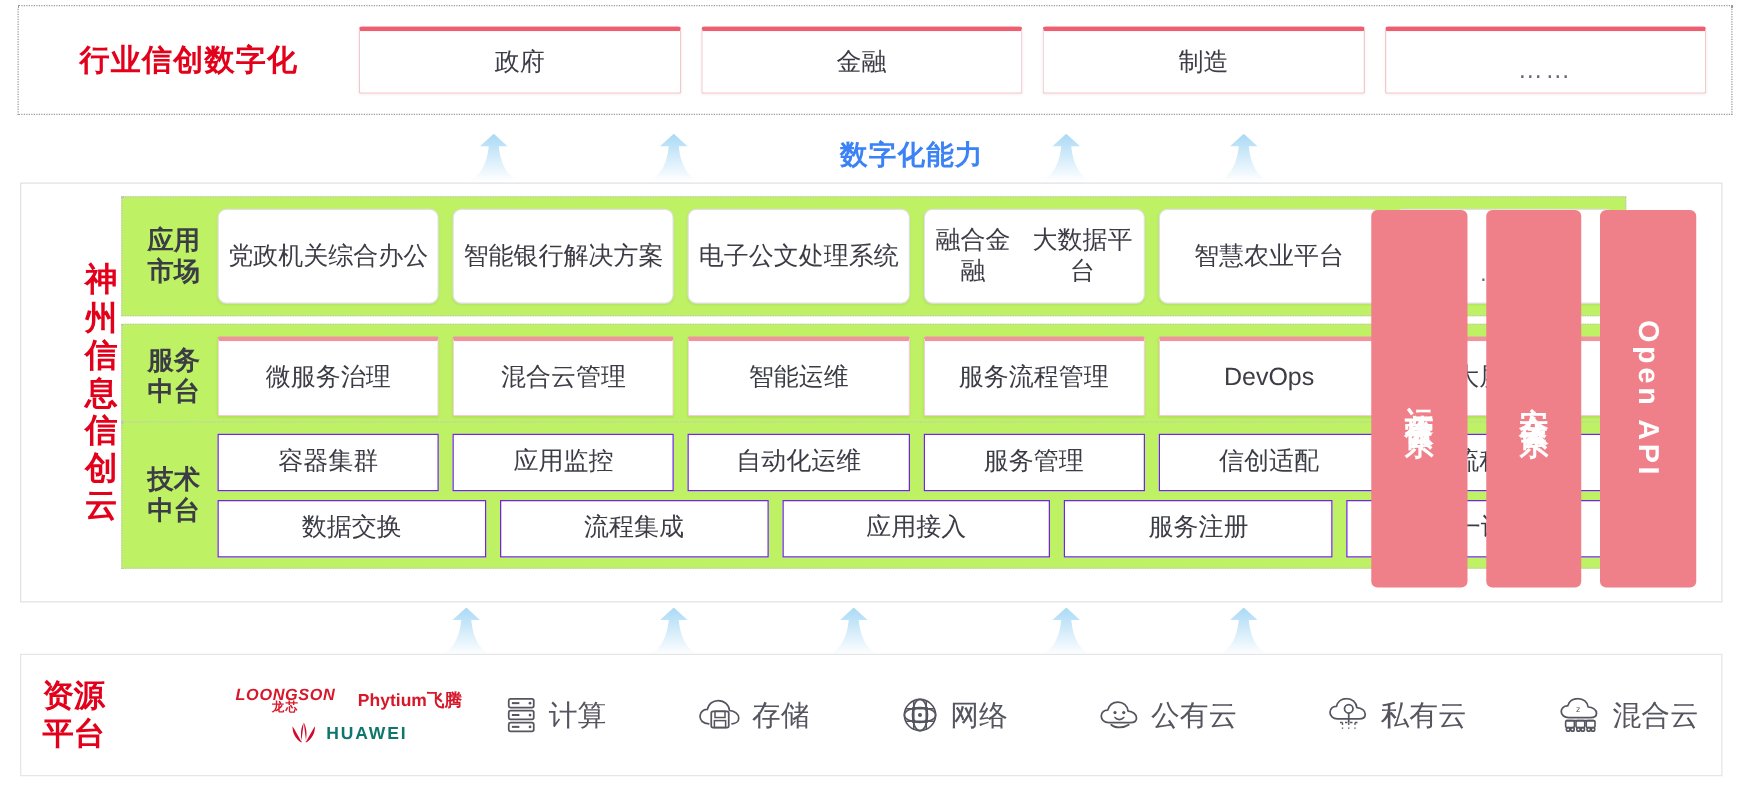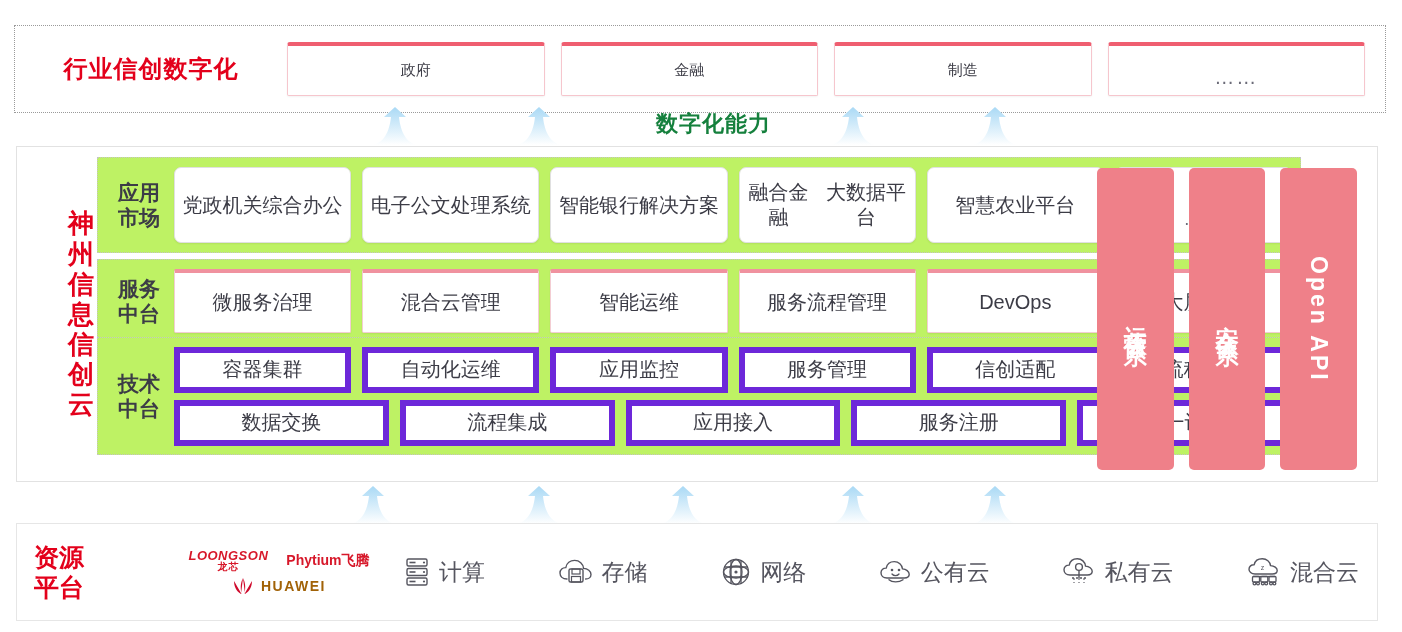--- a/index.html
+++ b/index.html
@@ -7,21 +7,21 @@
     width:1402px;height:632px;
     background:#ffffff;
     font-family:"Liberation Sans","DejaVu Sans",sans-serif;
     overflow:hidden;
     position:relative;
   }
   .stage{position:relative;width:1402px;height:632px;}
 
   
   .industry-band{
-    position:absolute;left:14px;top:25px;width:1372px;height:88px;
+    position:absolute;left:14px;top:4px;width:1372px;height:88px;
     border:1px dotted #9a9a9a;
     box-sizing:border-box;
     display:flex;align-items:center;
   }
   .industry-title{
     width:272px;text-align:center;
     color:#e3001b;font-weight:bold;font-size:24px;
     letter-spacing:1px;
     flex:0 0 auto;
   }
@@ -29,32 +29,32 @@
     flex:1 1 auto;display:flex;gap:16px;padding-right:20px;
   }
   .industry-box{
     flex:1 1 0;height:54px;
     background:#ffffff;
     border:1px solid #f6c6cd;
     border-top:4px solid #ef5e70;
     border-radius:3px 3px 2px 2px;
     box-sizing:border-box;
     display:flex;align-items:center;justify-content:center;
-    font-size:15px;color:#3c3c46;
+    font-size:20px;color:#3c3c46;
     box-shadow:0 1px 2px rgba(0,0,0,.05);
   }
   .industry-box.dots{font-size:20px;color:#6b6b78;align-items:flex-end;padding-bottom:6px;letter-spacing:2px;}
 
   
   .arrow-strip-top{
     position:absolute;left:0;top:101px;width:1402px;height:44px;
   }
   .cap-label{
-    position:absolute;left:656px;top:8px;
-    font-size:22px;color:#15803d;font-weight:bold;letter-spacing:1px;
+    position:absolute;left:672px;top:8px;
+    font-size:22px;color:#3b82f6;font-weight:bold;letter-spacing:1px;
   }
   .uparrow{position:absolute;bottom:0;width:46px;height:38px;}
 
   
   .cloud-panel{
     position:absolute;left:16px;top:146px;width:1362px;height:336px;
     border:1px solid #e2e2e2;background:#ffffff;
     box-sizing:border-box;
   }
   .cloud-title{
@@ -97,21 +97,21 @@
   .app .wbox{
     height:76px;border-radius:7px;border:1px solid #e0e0e0;
     box-shadow:0 1px 2px rgba(0,0,0,.07);
     align-items:center;
   }
   .app .wbox.dots{align-items:flex-end;padding-bottom:12px;letter-spacing:2px;color:#6b6b78;font-size:18px;}
   .svc .wbox{
     height:64px;border:1px solid #f3cdd3;border-top:4px solid #f0929f;
     border-radius:2px;box-shadow:0 1px 2px rgba(0,0,0,.07);
   }
-  .tech .wbox{height:46px;border:6px solid #6d28d9;}
+  .tech .wbox{height:46px;border:1px solid #6d28d9;}
 
   
   .pillars{
     position:absolute;left:1097px;top:168px;width:260px;height:302px;
     display:flex;gap:15px;
   }
   .pillar{
     flex:1 1 0;background:#ef8089;border-radius:5px;
     color:#ffffff;font-size:23px;font-weight:bold;
     display:flex;align-items:center;justify-content:center;
@@ -141,21 +141,21 @@
   .res-logos{
     width:250px;flex:0 0 auto;
     display:flex;flex-direction:column;align-items:center;gap:5px;
   }
   .logo-row{display:flex;align-items:center;gap:18px;}
   .loongson{display:flex;flex-direction:column;align-items:center;line-height:1;}
   .loongson .en{color:#d7182a;font-weight:bold;font-size:13px;font-style:italic;letter-spacing:.5px;}
   .loongson .cn{color:#d7182a;font-weight:bold;font-size:10px;letter-spacing:1px;}
   .phytium{color:#d7182a;font-weight:bold;font-size:14px;letter-spacing:0px;}
   .huawei{display:flex;align-items:center;gap:7px;}
-  .huawei .hw-text{color:#a16207;font-weight:bold;font-size:14px;letter-spacing:1.5px;}
+  .huawei .hw-text{color:#0f766e;font-weight:bold;font-size:14px;letter-spacing:1.5px;}
 
   .res-items{
     flex:1 1 auto;display:flex;align-items:center;
     justify-content:space-between;padding-right:18px;
   }
   .res-item{display:flex;align-items:center;gap:9px;}
   .res-item .lbl{font-size:23px;color:#55555f;}
   .res-item svg{display:block;}
 </style>
 </head>
@@ -212,26 +212,26 @@
         <div class="band-label">
           <div>应用</div>
           <div>市场</div>
         </div>
         <div class="band-cells">
           <div class="wbox ml">
               <div>党政机关</div>
               <div>综合办公</div>
             </div>
           <div class="wbox ml">
+              <div>智能银行</div>
+              <div>解决方案</div>
+            </div>
+          <div class="wbox ml">
               <div>电子公文</div>
               <div>处理系统</div>
-            </div>
-          <div class="wbox ml">
-              <div>智能银行</div>
-              <div>解决方案</div>
             </div>
           <div class="wbox ml">
               <div>融合金融</div>
               <div>大数据平台</div>
             </div>
           <div class="wbox ml">
               <div>智慧农业</div>
               <div>平台</div>
             </div>
           <div class="wbox dots">……</div>
@@ -263,22 +263,22 @@
       </div>
 
       <div class="band tech">
         <div class="band-label">
           <div>技术</div>
           <div>中台</div>
         </div>
         <div class="band-cells two-rows">
           <div class="cell-row">
             <div class="wbox">容器集群</div>
+            <div class="wbox">应用监控</div>
             <div class="wbox">自动化运维</div>
-            <div class="wbox">应用监控</div>
             <div class="wbox">服务管理</div>
             <div class="wbox">信创适配</div>
             <div class="wbox">流程引擎</div>
           </div>
           <div class="cell-row">
             <div class="wbox">数据交换</div>
             <div class="wbox">流程集成</div>
             <div class="wbox">应用接入</div>
             <div class="wbox">服务注册</div>
             <div class="wbox">统一认证</div>

